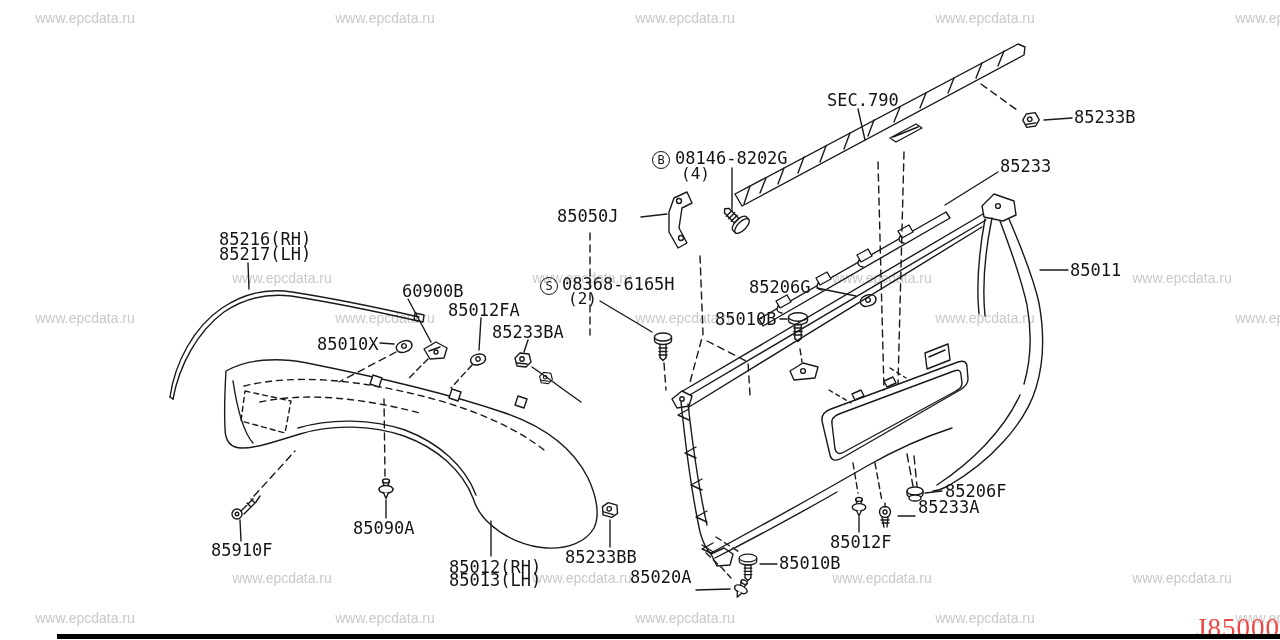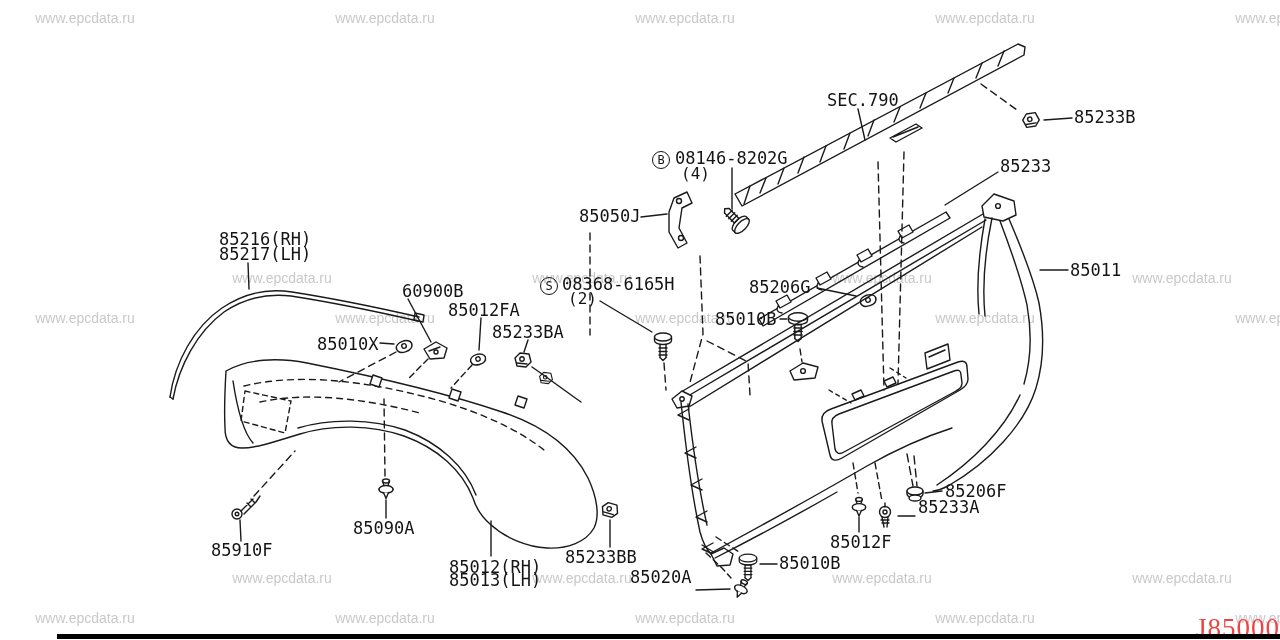--- a/index.html
+++ b/index.html
@@ -225,21 +225,21 @@
   </svg>
 
   <div class="lbl" style="left:795px;top:92px">SEC.790</div>
 
   <div>
     <span class="circ" style="left:620px;top:151px">B</span>
     <div class="lbl" style="left:643px;top:150px">08146-8202G</div>
     <div class="lbl qty" style="left:649px;top:166px">(4)</div>
   </div>
 
-  <div class="lbl" style="left:547px;top:208px">85050J</div>
+  <div class="lbl" style="left:525px;top:208px">85050J</div>
 
   <div>
     <span class="circ" style="left:508px;top:277px">S</span>
     <div class="lbl" style="left:530px;top:276px">08368-6165H</div>
     <div class="lbl qty" style="left:536px;top:291px">(2)</div>
   </div>
 
   <div class="lbl" style="left:1042px;top:109px">85233B</div>
   <div class="lbl" style="left:968px;top:158px">85233</div>
   <div class="lbl" style="left:1038px;top:262px">85011</div>

